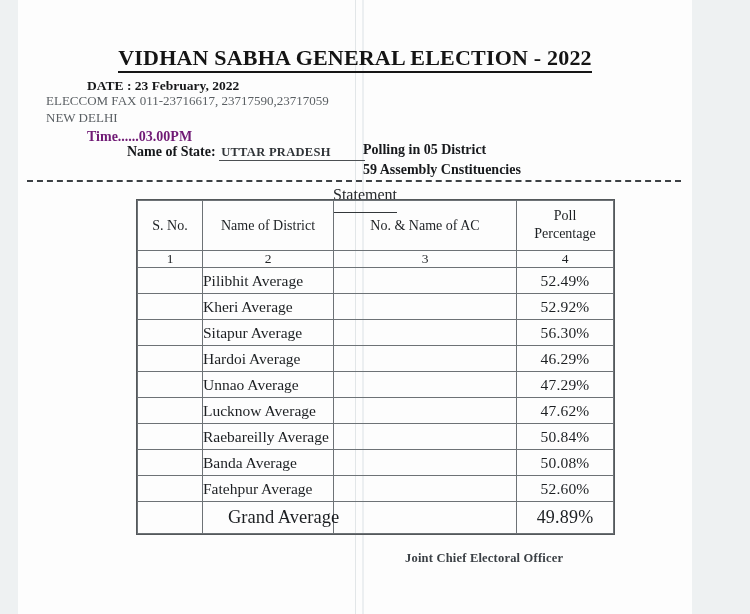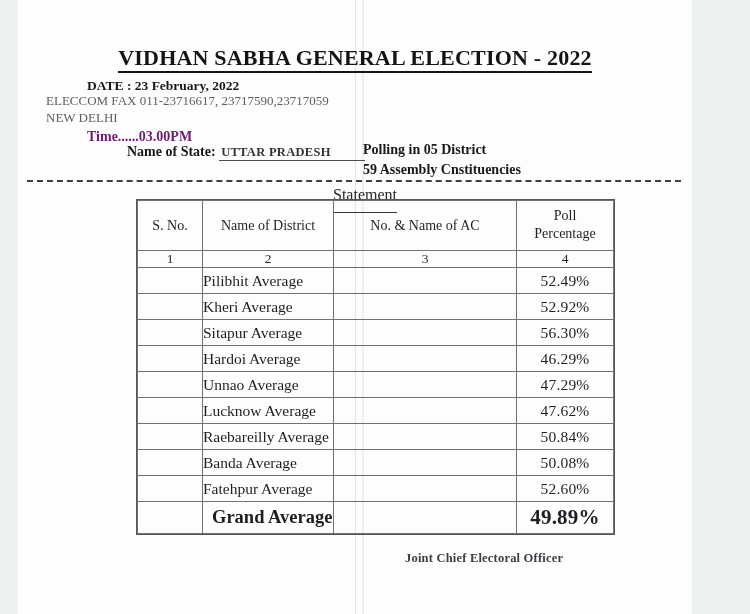--- a/index.html
+++ b/index.html
@@ -212,26 +212,26 @@
   .pct-cell {
     text-align: center;
     font-size: 15.5px;
     color: #1d2023;
     letter-spacing: 0.2px;
   }
 
   .grand-row td { height: 31px; }
   .grand-row .dist-cell {
     font-size: 18.5px;
-    font-weight: bold;
-    padding-left: 9px;
+    font-weight: normal;
+    padding-left: 25px;
   }
   .grand-row .pct-cell {
-    font-size: 21px;
-    font-weight: bold;
+    font-size: 18px;
+    font-weight: normal;
   }
 
   
   .footer-sign {
     position: absolute;
     left: 387px;
     top: 551px;
     font-size: 12.5px;
     font-weight: bold;
     color: #3b4045;

